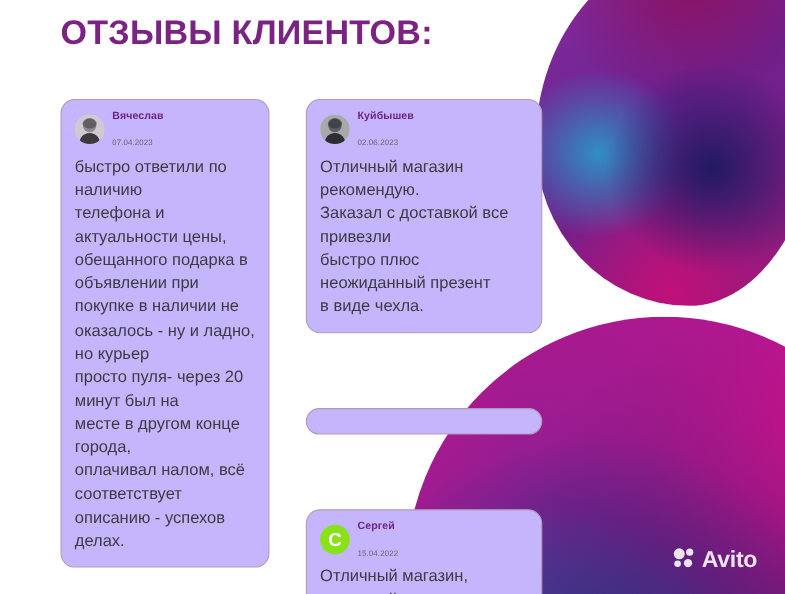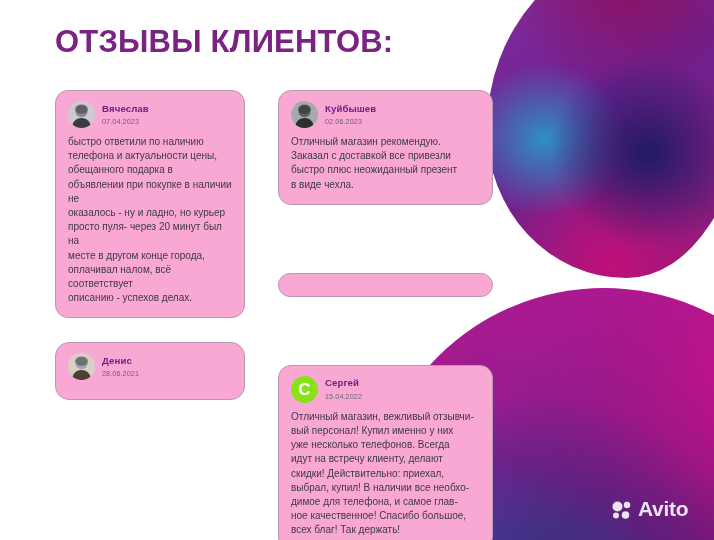--- a/index.html
+++ b/index.html
@@ -66,41 +66,41 @@
       radial-gradient(circle at 18% 96%, #4a8cc0 0%, rgba(74,140,192,0) 48%),
       radial-gradient(circle at 88% 18%, #d4108a 0%, rgba(212,16,138,0) 55%),
       radial-gradient(circle at 72% 52%, #4c1a6e 0%, rgba(76,26,110,0) 60%),
       linear-gradient(135deg, #c0148b 0%, #7b2396 40%, #3d2a86 72%, #3f7fb5 100%);
   }
 
   
   .title {
     position: absolute;
     left: 55px;
-    top: 24px;
+    top: 12px;
     font-size: 31px;
     font-weight: 700;
     letter-spacing: 0.2px;
     color: #7B2382;
     z-index: 5;
     white-space: nowrap;
   }
 
   
   .col {
     position: absolute;
     z-index: 4;
     display: flex;
     flex-direction: column;
   }
   .col-left  { left: 55px;  top: 90px;  width: 190px; }
   .col-right { left: 278px; top: 90px;  width: 215px; gap: 36px; }
 
   .card {
-    background: #f9a8d4;
+    background: #c4b5fd;
     border: 1.4px solid #b59ab8;
     border-radius: 13px;
     padding: 10px 12px 12px 12px;
     box-sizing: border-box;
   }
 
   .card-head {
     display: flex;
     align-items: center;
     gap: 7px;
@@ -131,37 +131,37 @@
   .author {
     font-size: 9.6px;
     font-weight: 700;
     color: #6E2180;
     letter-spacing: 0.1px;
     white-space: nowrap;
   }
   .date {
     font-size: 7.2px;
     color: #6b6270;
-    margin-top: 4px;
+    margin-top: 15px;
     letter-spacing: 0.1px;
   }
   .body {
-    font-size: 10px;
+    font-size: 15px;
     line-height: 1.42;
     color: #3d3a42;
     white-space: pre-line;
   }
 
   
   .avito {
     position: absolute;
     left: 612px;
     top: 498px;
     display: flex;
-    align-items: flex-end;
+    align-items: flex-start;
     gap: 5px;
     z-index: 6;
   }
   .avito-mark { width: 21px; height: 18px; display: block; }
   .avito-word {
     color: #e9e4ee;
     font-size: 21px;
     font-weight: 700;
     line-height: 1;
     letter-spacing: -0.3px;

